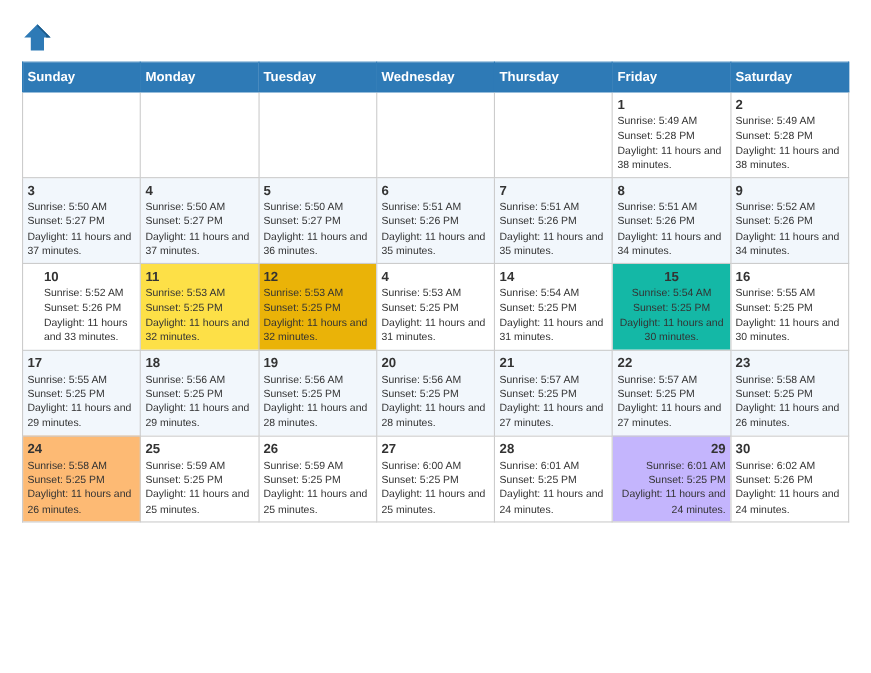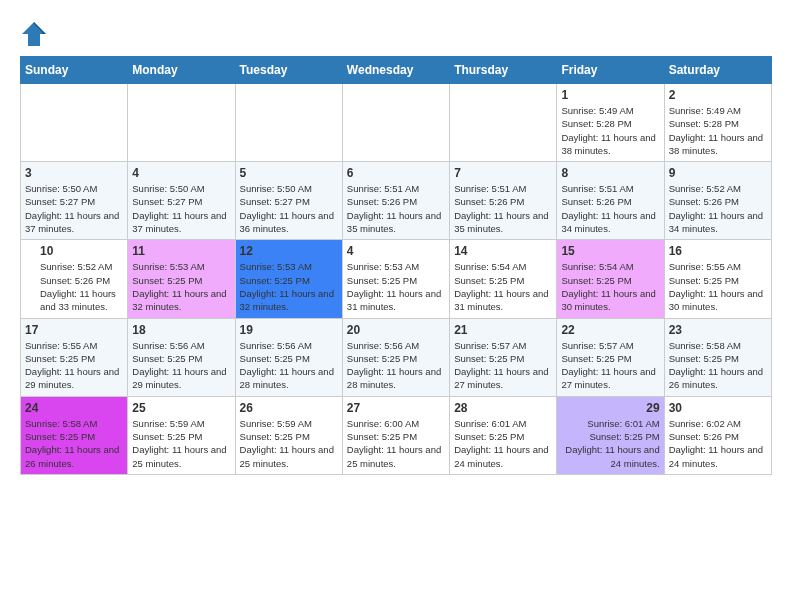--- a/index.html
+++ b/index.html
@@ -202,45 +202,45 @@
 Daylight: 11 hours and 34 minutes.</div>
           </td>
         </tr>
         <tr>
           <td style="background: rgb(255, 255, 255); padding-left: 19px;">
             <span class="day-number">10</span>
             <div class="day-info" style="white-space: pre-line;">Sunrise: 5:52 AM
 Sunset: 5:26 PM
 Daylight: 11 hours and 33 minutes.</div>
           </td>
-          <td style="background: #f0abfc;">
+          <td style="background: #fde047;">
             <span class="day-number">11</span>
             <div class="day-info" style="white-space: pre-line;">Sunrise: 5:53 AM
 Sunset: 5:25 PM
 Daylight: 11 hours and 32 minutes.</div>
           </td>
-          <td style="background: #3b82f6;">
+          <td style="background: #eab308;">
             <span class="day-number">12</span>
             <div class="day-info" style="white-space: pre-line;">Sunrise: 5:53 AM
 Sunset: 5:25 PM
 Daylight: 11 hours and 32 minutes.</div>
           </td>
           <td style="background: rgb(255, 255, 255);">
             <span class="day-number">4</span>
             <div class="day-info" style="white-space: pre-line;">Sunrise: 5:53 AM
 Sunset: 5:25 PM
 Daylight: 11 hours and 31 minutes.</div>
           </td>
           <td style="background: rgb(255, 255, 255);">
             <span class="day-number">14</span>
             <div class="day-info" style="white-space: pre-line;">Sunrise: 5:54 AM
 Sunset: 5:25 PM
 Daylight: 11 hours and 31 minutes.</div>
           </td>
-          <td style="background: #f0abfc;">
+          <td style="background: #14b8a6; text-align: center;">
             <span class="day-number">15</span>
             <div class="day-info" style="white-space: pre-line;">Sunrise: 5:54 AM
 Sunset: 5:25 PM
 Daylight: 11 hours and 30 minutes.</div>
           </td>
           <td style="background: rgb(255, 255, 255);">
             <span class="day-number">16</span>
             <div class="day-info" style="white-space: pre-line;">Sunrise: 5:55 AM
 Sunset: 5:25 PM
 Daylight: 11 hours and 30 minutes.</div>
@@ -284,21 +284,21 @@
 Daylight: 11 hours and 27 minutes.</div>
           </td>
           <td style="background: rgb(242, 247, 252);">
             <span class="day-number">23</span>
             <div class="day-info" style="white-space: pre-line;">Sunrise: 5:58 AM
 Sunset: 5:25 PM
 Daylight: 11 hours and 26 minutes.</div>
           </td>
         </tr>
         <tr>
-          <td style="background: #d946ef; margin-top: 12px;">
+          <td style="background: #fdba74; margin-top: 12px;">
             <span class="day-number">24</span>
             <div class="day-info" style="white-space: pre-line;">Sunrise: 5:58 AM
 Sunset: 5:25 PM
 Daylight: 11 hours and 26 minutes.</div>
           </td>
           <td style="background: rgb(255, 255, 255);">
             <span class="day-number">25</span>
             <div class="day-info" style="white-space: pre-line;">Sunrise: 5:59 AM
 Sunset: 5:25 PM
 Daylight: 11 hours and 25 minutes.</div>

